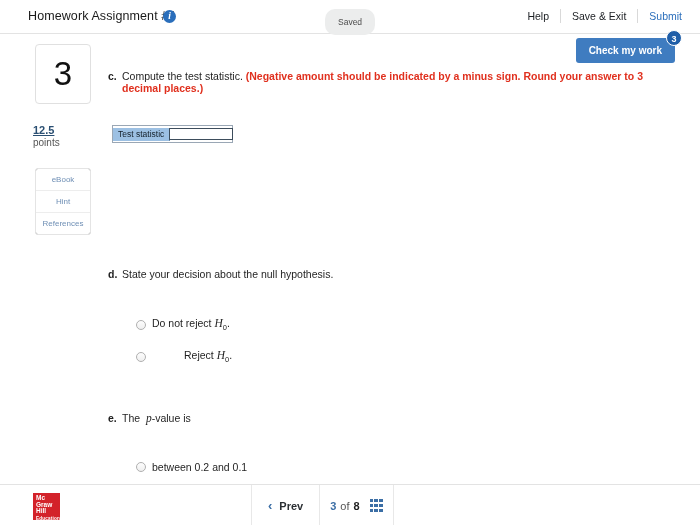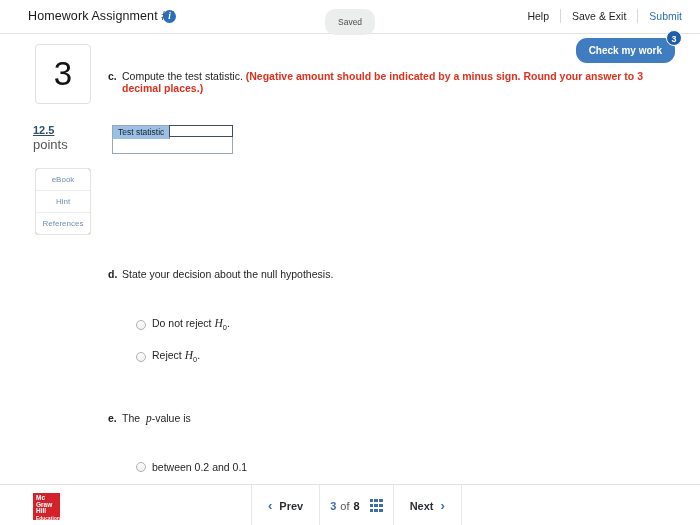--- a/index.html
+++ b/index.html
@@ -43,21 +43,21 @@
     padding: 0 11px; text-decoration: none; white-space: nowrap;
   }
   .tb-link.submit { color: #2a6ebb; padding-right: 0; }
   .tb-sep { width: 1px; height: 14px; background: #d9d9d9; }
 
   
   .cmw-wrap { position: absolute; right: 25px; top: 38px; }
   .cmw-btn {
     background: #3f7cc0; color: #ffffff;
     font-size: 10px; font-weight: bold;
-    padding: 7px 13px; border: none; border-radius: 11px;
+    padding: 7px 13px; border: none; border-radius: 3px;
     cursor: pointer; white-space: nowrap;
   }
   .cmw-badge {
     position: absolute; right: -7px; top: -8px;
     width: 16px; height: 16px; border-radius: 50%;
     background: #1f5ea8; color: #fff;
     font-size: 9px; font-weight: bold;
     line-height: 16px; text-align: center;
     border: 1px solid #fff;
   }
@@ -70,21 +70,21 @@
     background: #fff;
     display: flex; align-items: center; justify-content: center;
     font-size: 33px; color: #111; font-weight: 300;
   }
   .points-val {
     position: absolute; left: 33px; top: 124px;
     font-size: 11px; color: #2a4f72; font-weight: bold; text-decoration: underline;
   }
   .points-lbl {
     position: absolute; left: 33px; top: 137px;
-    font-size: 13px; color: #555;
+    font-size: 10px; color: #555;
   }
   .tools {
     position: absolute; left: 35px; top: 168px;
     width: 56px;
     border: 1px solid #e4e4e4; border-radius: 3px;
     overflow: hidden; background: #737373;
   }
   .tool {
     display: block; width: 100%;
     font-size: 8px; color: #6f8fb5;
@@ -105,23 +105,23 @@
   .warn { color: #e0301e; font-weight: bold; }
 
   .part-c { left: 108px; top: 70px; width: 545px; }
   .part-d { left: 108px; top: 268px; width: 400px; }
   .part-e { left: 108px; top: 412px; width: 400px; }
   .ital { font-style: italic; font-family: "Liberation Serif", serif; font-size: 11.5px; }
 
   
   .ansrow {
     position: absolute; left: 112px; top: 125px;
-    display: flex; align-items: flex-start;
+    display: flex; align-items: center;
     border: 1px solid #9aa7b5;
-    height: 29px;
+    height: 18px;
   }
   .ans-lbl {
     background: #9cc0e3; color: #14202b;
     font-size: 8.5px; line-height: 13px;
     padding: 0 5px; white-space: nowrap;
     border-right: 1px solid #6f8fad;
     display: flex; align-items: center;
   }
   .ans-input {
     width: 64px; border: 1px solid #3d4d5c; margin: -1px;
@@ -134,21 +134,21 @@
     position: absolute; display: flex; align-items: center;
     font-size: 10.5px; color: #1f1f1f;
   }
   .radio {
     width: 10px; height: 10px; border-radius: 50%;
     border: 1px solid #b0b0b0;
     background: linear-gradient(#fdfdfd, #efefef);
     margin-right: 6px; flex: none; cursor: pointer;
   }
   .opt-d1 { left: 136px; top: 317px; }
-  .opt-d2 { left: 136px; top: 349px; }
+  .opt-d2 { left: 136px; top: 349px; gap: 32px; }
   .opt-e1 { left: 136px; top: 461px; }
   sub { font-size: 7.5px; }
 
   
   .footer {
     position: absolute; left: 0; bottom: 0; width: 700px; height: 41px;
     border-top: 1px solid #e3e3e3; background: #fff;
   }
   .mhe-logo {
     position: absolute; left: 33px; top: 8px;
@@ -273,22 +273,16 @@
             <i></i>
             <i></i>
             <i></i>
             <i></i>
             <i></i>
             <i></i>
             <i></i>
             <i></i>
         </span>
       </div>
-      <div class="pg-next">
-        <button class="pg-btn">
-          <span>Next</span>
-          <span class="chev">›</span>
-        </button>
-      </div>
     </div>
   </div>
 
 </div>
 
 </body></html>

